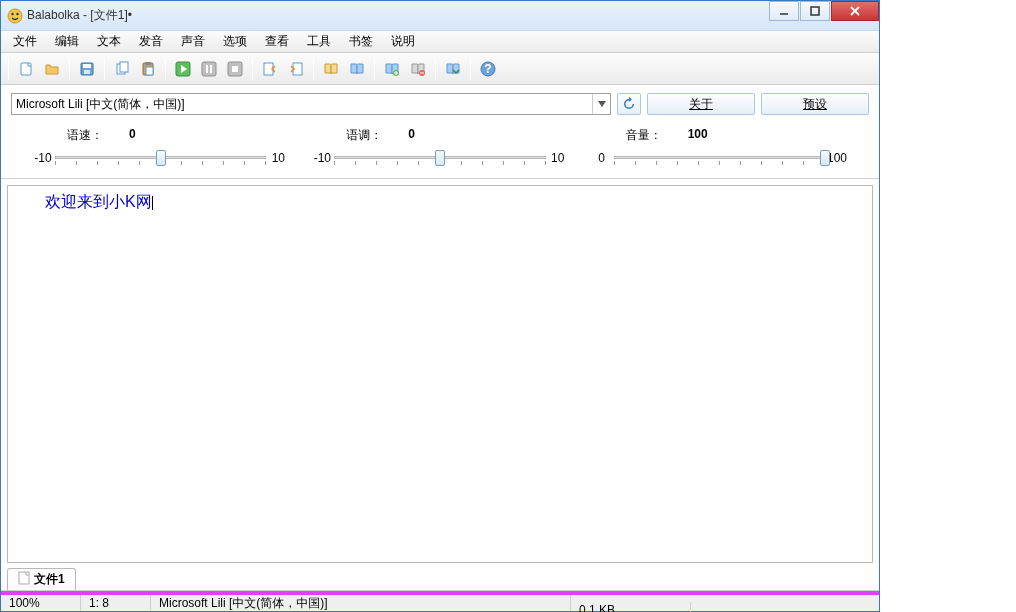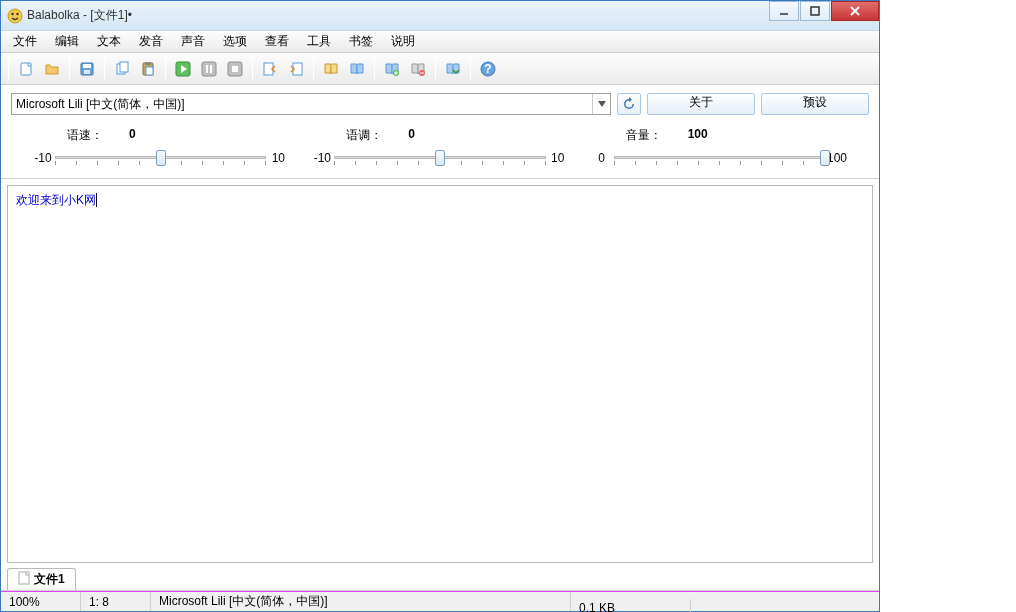--- a/index.html
+++ b/index.html
@@ -19,39 +19,39 @@
 .tsep { width: 1px; height: 22px; background: #c8c8c8; margin: 0 3px; border-right: 1px solid #fff; }
 .tabstrip { height: 22px; background: #f0f0f0; display: flex; align-items: flex-end; padding: 0 4px; border-bottom: 1px solid #b8b8b8; gap: 0; }
 .etab { padding: 3px 10px; border: 1px solid #b8b8b8; border-bottom: none; background: #e8e8e8; position: relative; margin-right: -1px; cursor: default; }
 .etab.active { background: #fff; z-index: 2; }
 .etab.active::after { content: ""; position: absolute; left: 0; right: 0; bottom: -1px; height: 1px; background: #fff; }
 .voicepanel { padding: 8px 10px 6px; border-bottom: 1px solid #d0d0d0; }
 .voicerow { display: flex; align-items: center; gap: 6px; margin-bottom: 8px; }
 .voicecombo { flex: 1; height: 22px; border: 1px solid #a0a0a0; background: #fff; display: flex; align-items: center; padding: 0 4px; position: relative; }
 .voicecombo .arrow { position: absolute; right: 0; top: 0; bottom: 0; width: 18px; border-left: 1px solid #ccc; display: flex; align-items: center; justify-content: center; }
 .iconbtn { width: 24px; height: 22px; border: 1px solid #a9c6e3; background: linear-gradient(to bottom, #fdfeff, #e6eff8); border-radius: 2px; display: flex; align-items: center; justify-content: center; cursor: default; }
-.wbtn { width: 108px; height: 22px; border: 1px solid #a9c6e3; background: linear-gradient(to bottom, #fdfeff, #e6eff8); border-radius: 2px; display: flex; align-items: flex-start; justify-content: center; cursor: default; }
+.wbtn { width: 108px; height: 22px; border: 1px solid #a9c6e3; background: linear-gradient(to bottom, #fdfeff, #e6eff8); border-radius: 2px; display: flex; align-items: center; justify-content: center; cursor: default; text-decoration: underline; }
 .sliderrow { display: flex; gap: 20px; padding: 4px 20px; }
 .sgroup { display: flex; flex-direction: column; gap: 4px; flex: 1; }
 .slabelrow { display: flex; gap: 12px; padding-left: 36px; }
 .slabelrow .lbl { width: 50px; }
 .slabelrow .val { font-weight: bold; }
 .strackrow { display: flex; align-items: center; }
 .strackrow .min, .strackrow .max { width: 24px; text-align: center; }
 .slider { flex: 1; height: 20px; position: relative; }
 .track { position: absolute; left: 0; right: 0; top: 8px; height: 3px; background: #e0e0e0; border: 1px solid #b8b8b8; }
 .ticks { position: absolute; left: 0; right: 0; top: 13px; height: 4px; display: flex; justify-content: space-between; }
 .ticks span { width: 1px; height: 4px; background: #999; }
 .thumb { position: absolute; top: 2px; width: 10px; height: 16px; background: linear-gradient(to bottom, #f5faff, #d8e8f5); border: 1px solid #7a9cbd; border-radius: 2px; transform: translateX(-50%); }
 .editor { flex: 1; margin: 6px; border: 1px solid #b8b8b8; background: #fff; padding: 6px 8px; overflow: auto; }
-.editor .text { color: #0000cc; font-size: 12px; display: inline; }
+.editor .text { color: #0000cc; font-size: 16px; display: inline; margin-left: 29px; }
 .cursor { display: inline-block; width: 1px; height: 14px; background: #000; vertical-align: text-bottom; margin-left: 0; }
 .doctabs { height: 22px; display: flex; align-items: flex-end; padding: 0 6px; border-bottom: 1px solid #d0d0d0; font-weight: bold; }
 .doctab { padding: 2px 10px; border: 1px solid #b8b8b8; border-bottom: none; background: #fff; border-radius: 3px 3px 0 0; display: flex; align-items: center; gap: 4px; cursor: default; }
-.statusbar { height: 20px; background: #f0f0f0; border-top: 1px solid #d946ef; display: flex; align-items: center; }
+.statusbar { height: 20px; background: #f0f0f0; border-top: 4px solid #d946ef; display: flex; align-items: center; }
 .scell { padding: 0 8px; border-right: 1px solid #d0d0d0; height: 100%; display: flex; align-items: center; }
 .scell.s1 { width: 80px; }
 .scell.s2 { width: 70px; }
 .scell.s3 { width: 420px; }
 .scell.s4 { width: 120px; margin-top: 13px; }
 </style>
 </head>
 <body>
 
 <div class="window">

